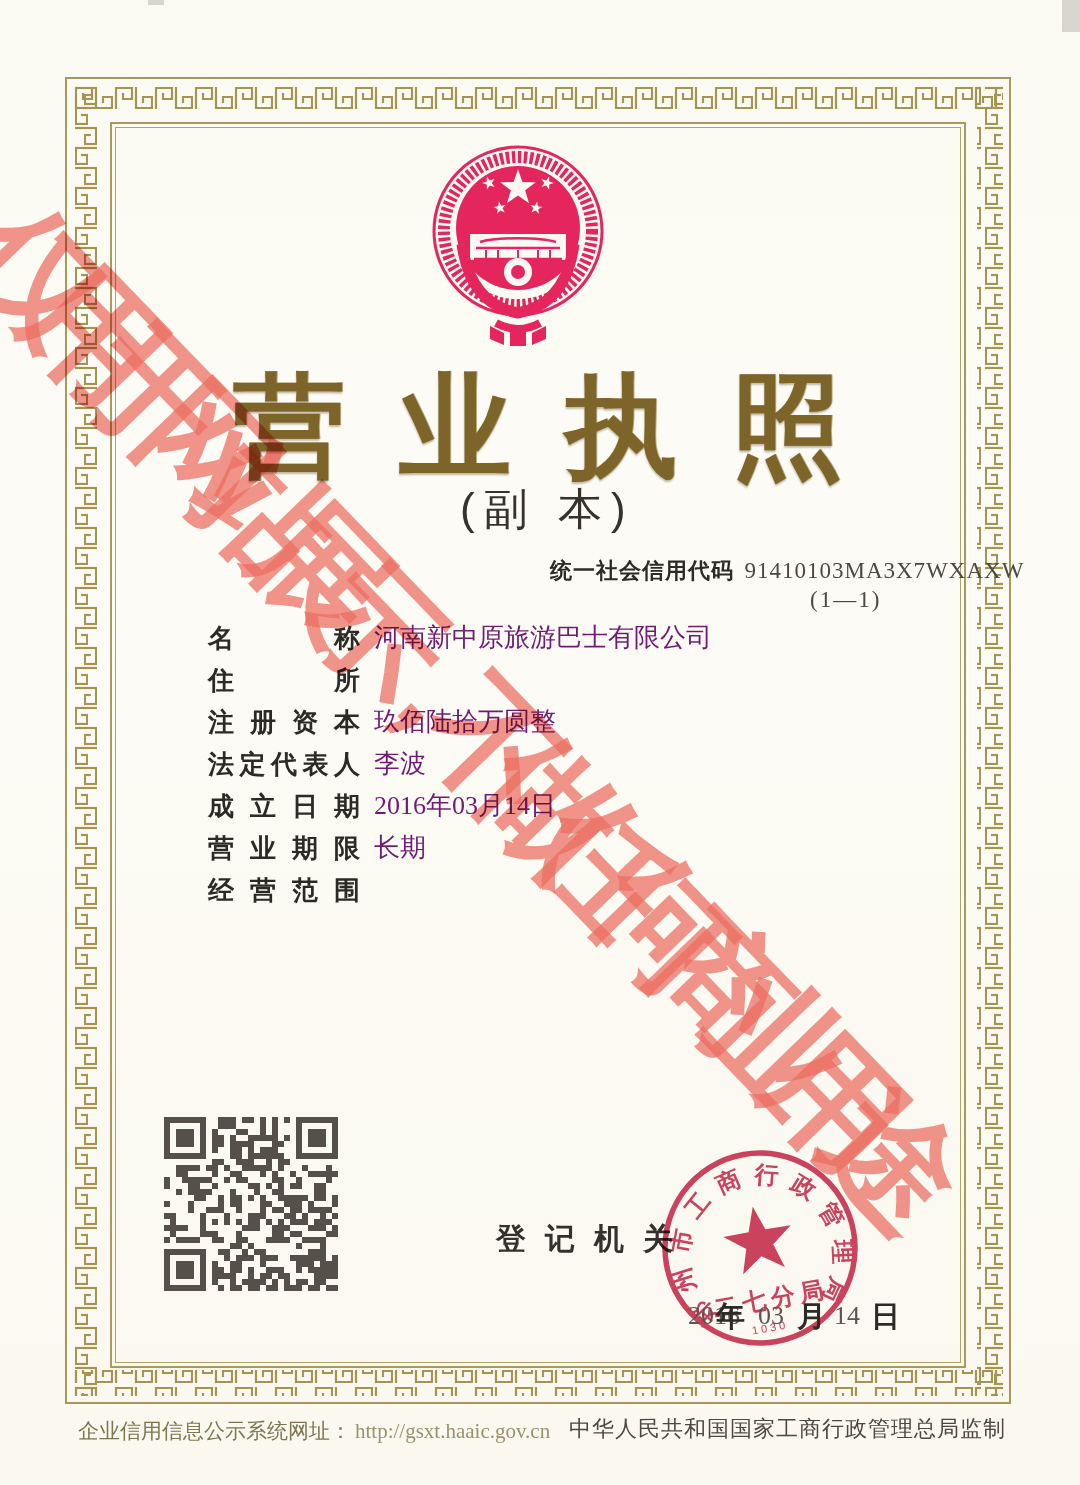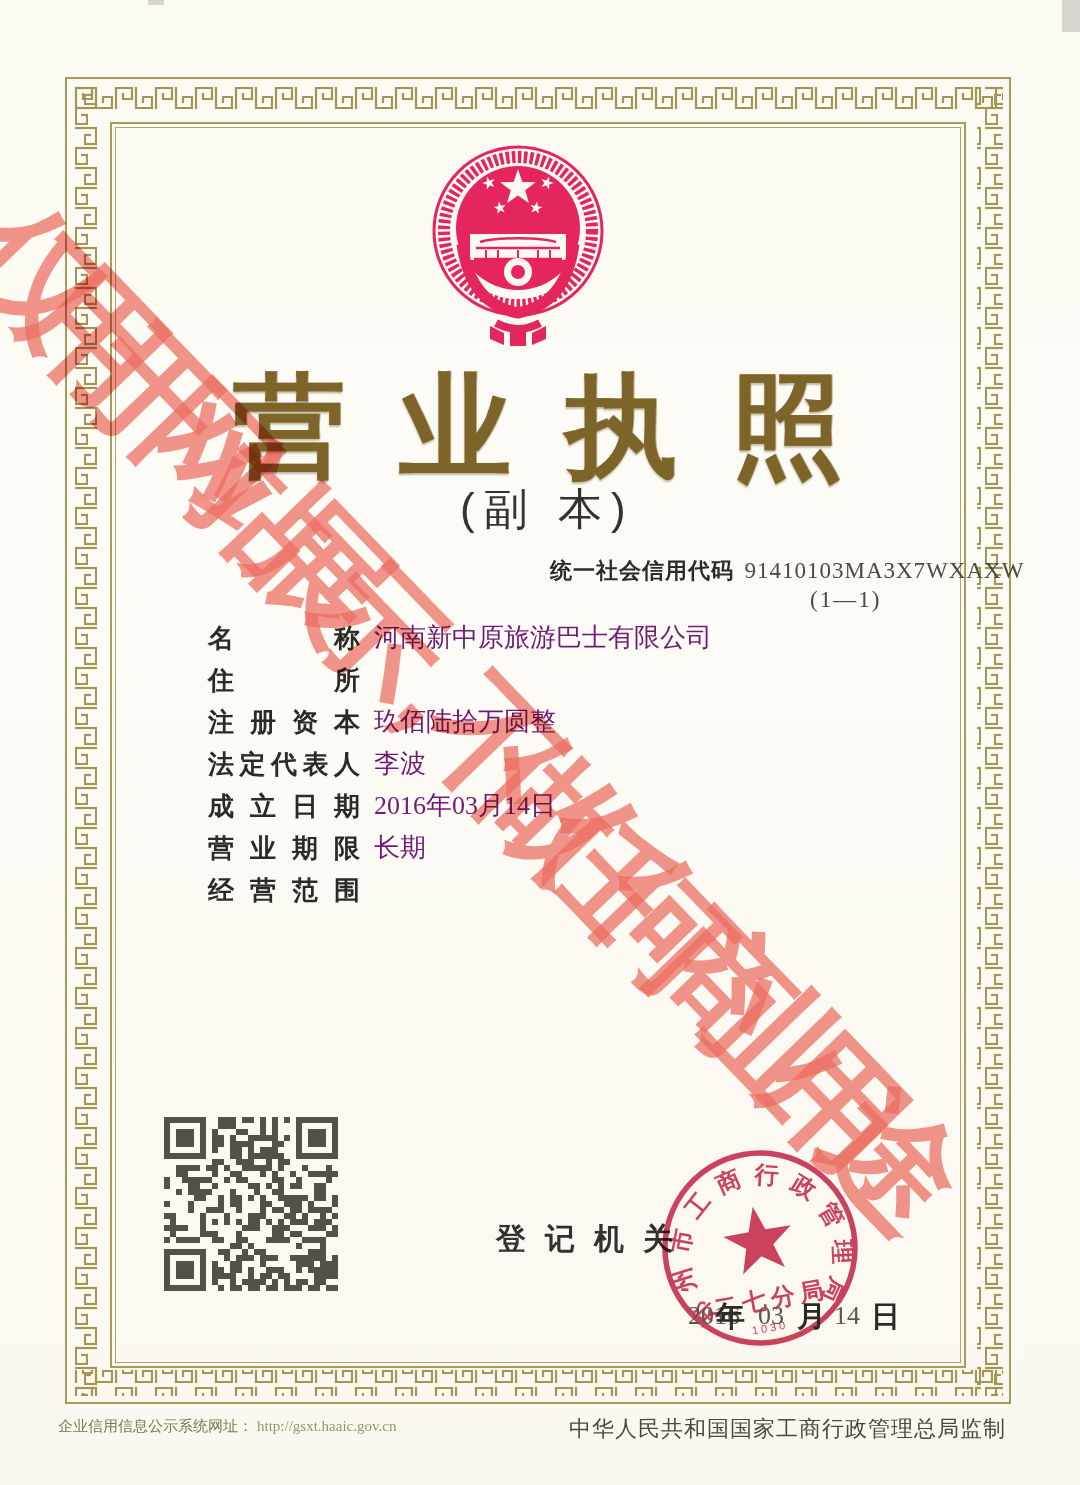--- a/index.html
+++ b/index.html
@@ -51,21 +51,21 @@
   .seal-star{fill:#cb3456;}
   .seal-arc text{font-size:24px;font-weight:bold;fill:#cb3456;text-anchor:middle;
     font-family:"Liberation Sans", sans-serif;}
   .seal-branch{font-size:24px;font-weight:bold;fill:#cb3456;text-anchor:middle;
     letter-spacing:5px;font-family:"Liberation Sans", sans-serif;}
   .seal-serial{font-size:11px;fill:#cb3456;text-anchor:middle;letter-spacing:3px;}
   .dateline{position:absolute;left:676px;top:1297px;height:40px;}
   .d-num{position:absolute;font-size:26px;color:#5b564e;font-family:"Liberation Serif", serif;top:4px;}
   .d-cjk{position:absolute;font-size:29px;font-weight:bold;color:#2b2a25;top:0;}
   
-  .footer-left{position:absolute;left:58px;top:1417px;font-size:15px;color:#7d7650;white-space:nowrap;}
+  .footer-left{position:absolute;left:78px;top:1417px;font-size:21px;color:#7d7650;white-space:nowrap;}
   .footer-left .url{color:#9a9270;font-family:"Liberation Serif", serif;margin-left:4px;}
   .footer-right{position:absolute;right:74px;top:1414px;font-size:22px;color:#4e483e;
     letter-spacing:1px;font-weight:500;white-space:nowrap;}
   
   .watermark{position:absolute;left:55px;top:170px;white-space:nowrap;z-index:30;
     font-size:130px;font-weight:600;letter-spacing:-48px;color:rgba(238,110,100,0.72);
     transform:rotate(46deg);transform-origin:0 0;mix-blend-mode:multiply;
     pointer-events:none;font-family:"Liberation Sans", sans-serif;padding-right:60px;}
 </style>
 </head>

